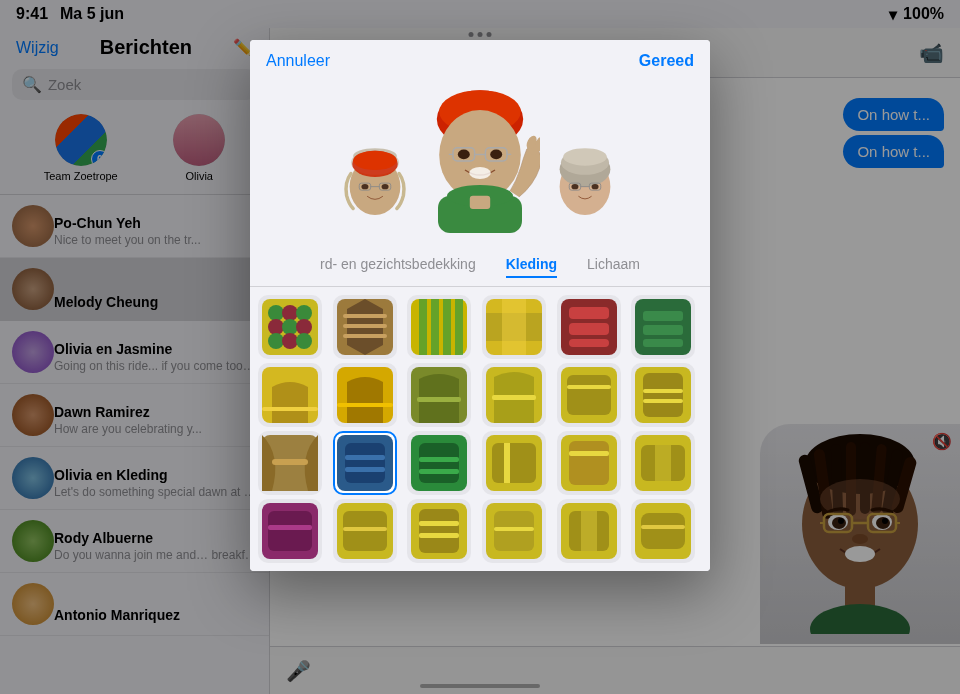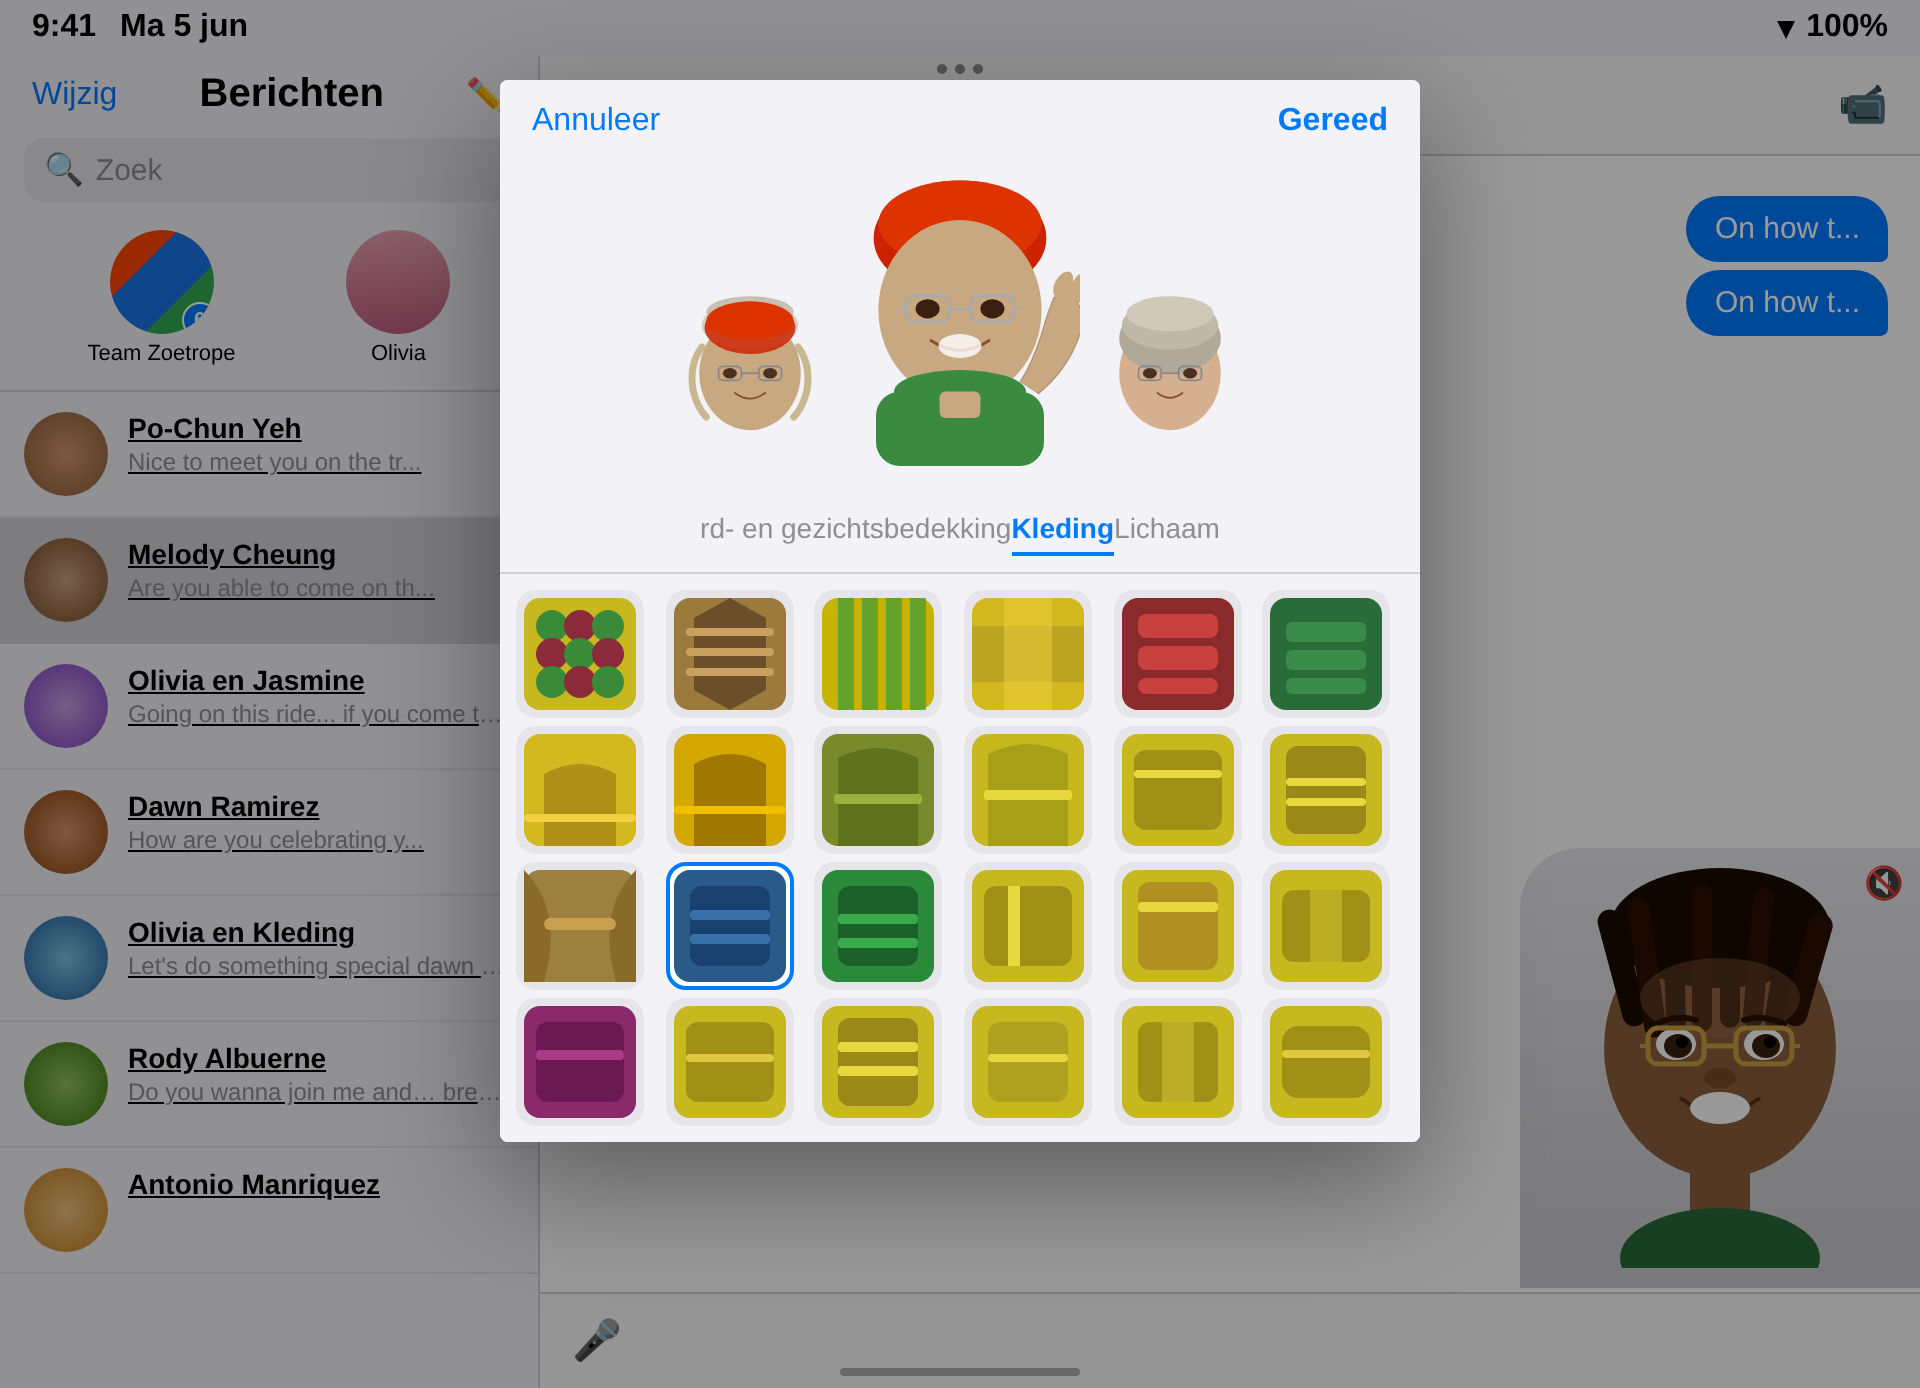--- a/index.html
+++ b/index.html
@@ -120,26 +120,24 @@
     }
 
     
     .conv-list {
       flex: 1;
       overflow-y: auto;
     }
 
     .conv-item {
       display: flex;
-      align-items: flex-start;
+      align-items: flex-end;
       padding: 10px 12px;
       border-bottom: 1px solid #d1d1d680;
-      gap: 10px;
       cursor: pointer;
-      text-decoration: underline;
     }
 
     .conv-item.active {
       background: #d1d1d6;
     }
 
     .conv-avatar {
       width: 42px;
       height: 42px;
       border-radius: 50%;
@@ -292,20 +290,21 @@
       align-items: flex-end;
       gap: 10px;
       padding: 8px 20px 12px;
       background: #f2f2f7;
     }
 
     
     .category-tabs {
       display: flex;
       justify-content: center;
+      gap: 30px;
       padding: 8px 16px;
       border-bottom: 1px solid #d1d1d6;
       background: #f2f2f7;
     }
 
     .cat-tab {
       font-size: 14px;
       color: #8e8e93;
       cursor: pointer;
       padding-bottom: 4px;
@@ -459,21 +458,20 @@
           <div class="conv-info">
             <div class="conv-name">Po-Chun Yeh</div>
             <div class="conv-preview">Nice to meet you on the tr...</div>
           </div>
         </div>
 
         <div class="conv-item active">
           <div class="conv-avatar" style="background:radial-gradient(circle,#c8a080,#7a4a28);"></div>
           <div class="conv-info">
             <div class="conv-name">Melody Cheung</div>
-            <div class="conv-preview">Are you able to come on th...</div>
           </div>
         </div>
 
         <div class="conv-item">
           <div class="conv-avatar" style="background:radial-gradient(circle,#c0a0e0,#8040c0);"></div>
           <div class="conv-info">
             <div class="conv-name">Olivia en Jasmine</div>
             <div class="conv-preview">Going on this ride... if you come too you're welcome</div>
           </div>
         </div>

